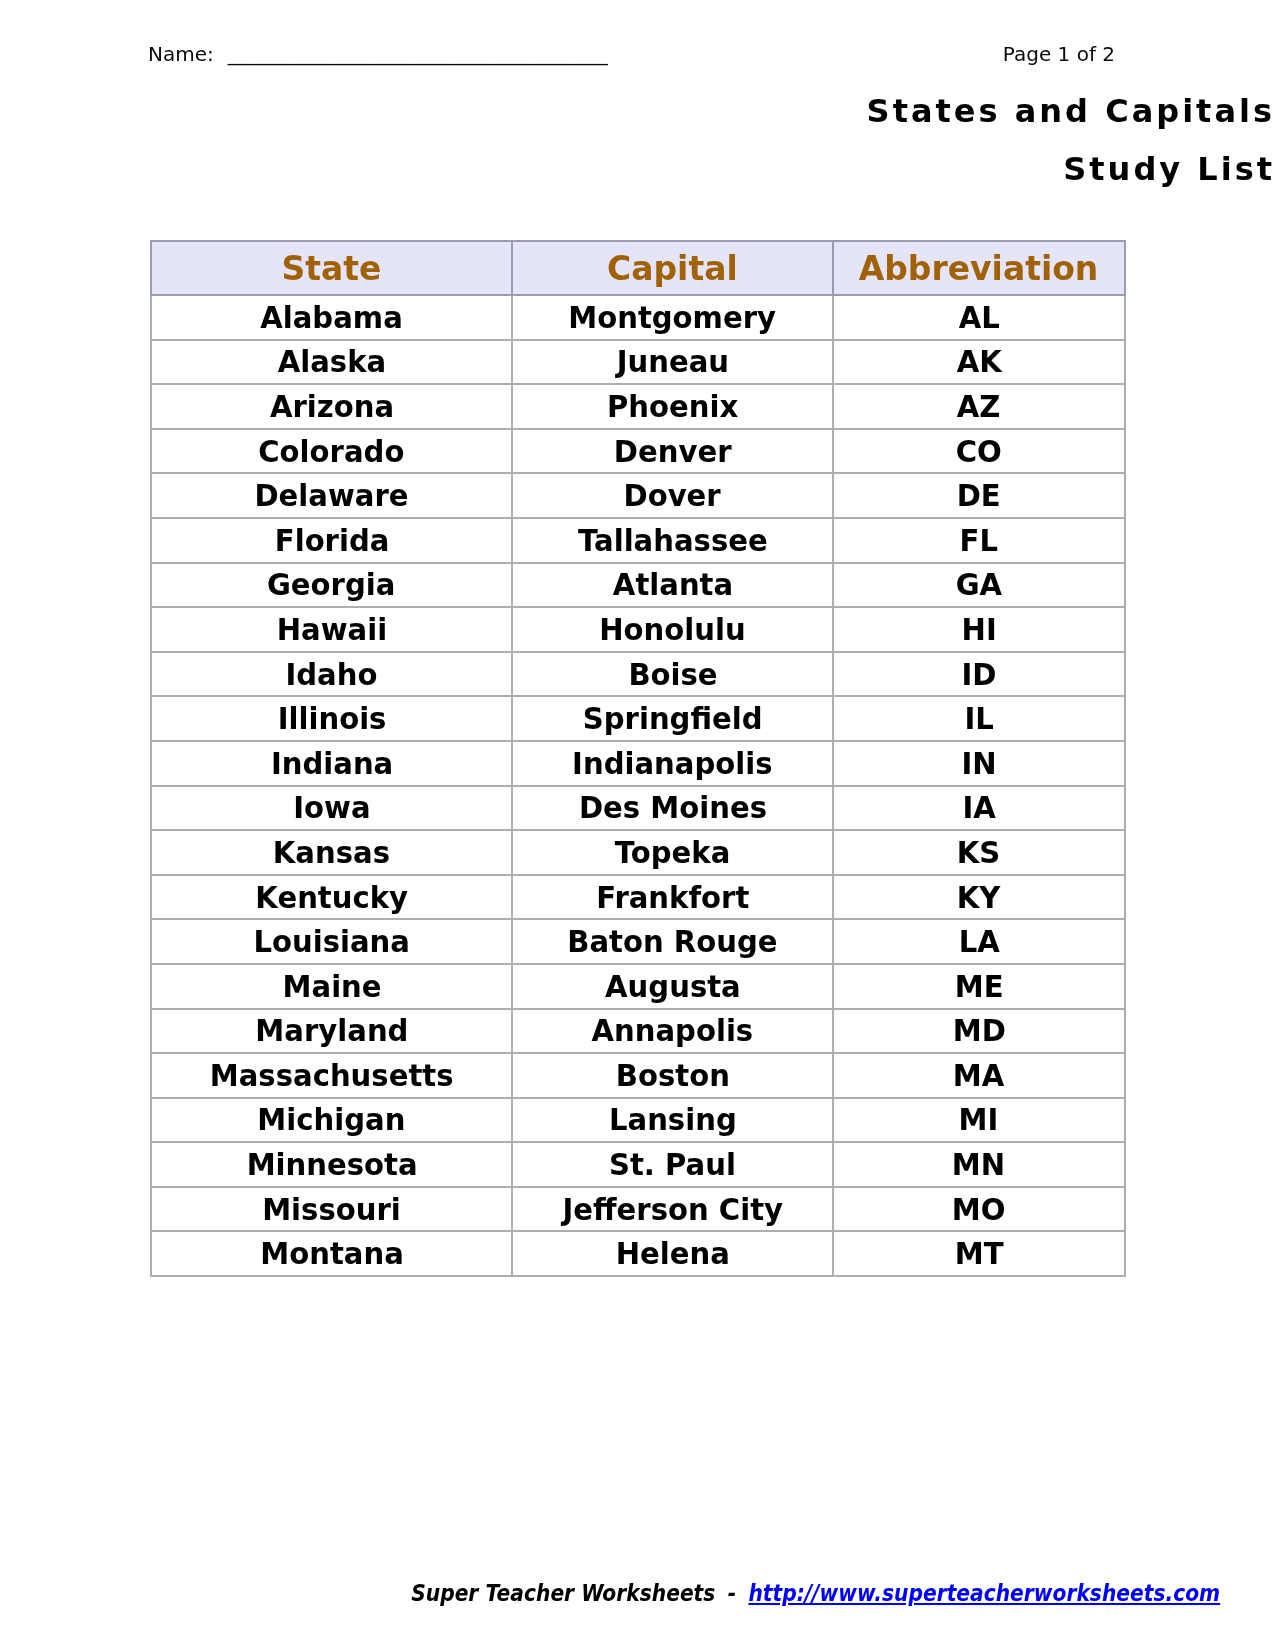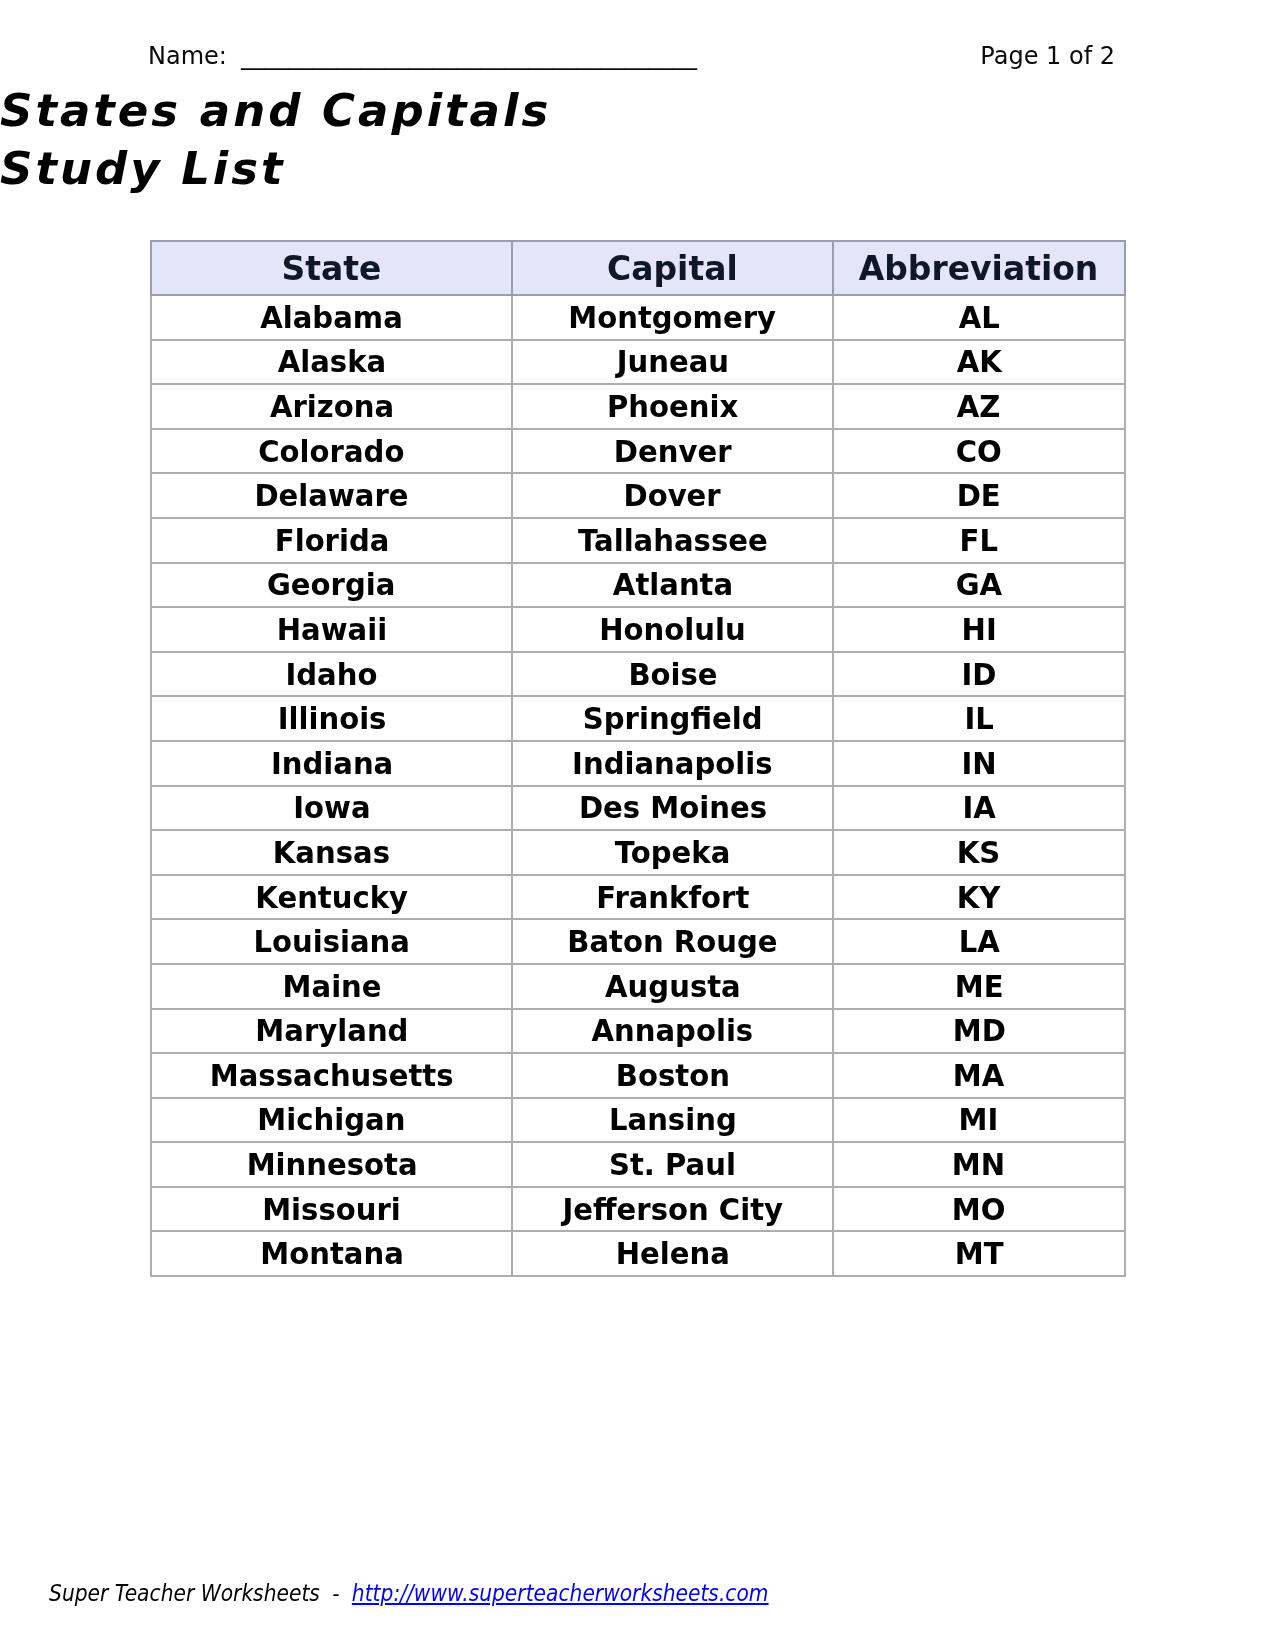--- a/index.html
+++ b/index.html
@@ -15,38 +15,37 @@
 
   
   .page-header {
     position: absolute;
     top: 42px;
     left: 148px;
     right: 160px;
     display: flex;
     justify-content: space-between;
     align-items: baseline;
-    font-size: 24px;
+    font-size: 20px;
     color: #0a0a0a;
   }
   .name-group { white-space: nowrap; }
   .name-blank { letter-spacing: 0px; margin-left: 14px; }
 
   
   .title-block {
     position: absolute;
     top: 82px;
     left: 0;
     width: 100%;
-    text-align: left;
-    font-weight: bold;
-    font-size: 45px;
+    text-align: right;
+    font-weight: bold;
+    font-size: 32px;
     line-height: 58px;
     letter-spacing: 3px;
-    font-style: italic;
   }
 
   
   .table-wrap {
     position: absolute;
     top: 240px;
     left: 150px;
     width: 976px;
   }
   table.study-table {
@@ -58,42 +57,42 @@
   col.col-capital{ width: 32.9%; }
   col.col-abbr   { width: 30.0%; }
   .study-table th {
     background: #e5e5fa;
     border: 2px solid #9b9bb2;
     height: 54px;
     font-size: 34px;
     font-weight: bold;
     text-align: center;
     vertical-align: middle;
-    color: #0f172a;
+    color: #a16207;
   }
   .study-table td {
     border: 2px solid #aeaeae;
     height: 44.6px;
     font-size: 30px;
     font-weight: bold;
     text-align: center;
     vertical-align: middle;
     color: #000;
   }
   .cellv { display: inline-block; transform: scaleX(0.97); white-space: nowrap; }
 
   
   .page-footer {
     position: absolute;
     top: 1580px;
     left: 0;
     width: 100%;
-    text-align: left;
+    text-align: right;
     font-size: 23px;
-    font-weight: normal;
+    font-weight: bold;
     font-style: italic;
     white-space: nowrap;
   }
   .footer-inner { display: inline-block; transform: scaleX(0.88); }
   .footer-sep { display: inline-block; margin: 0 14px; }
   .website-link { color: #0000ff; text-decoration: underline; }
 </style>
 </head>
 <body>
 

